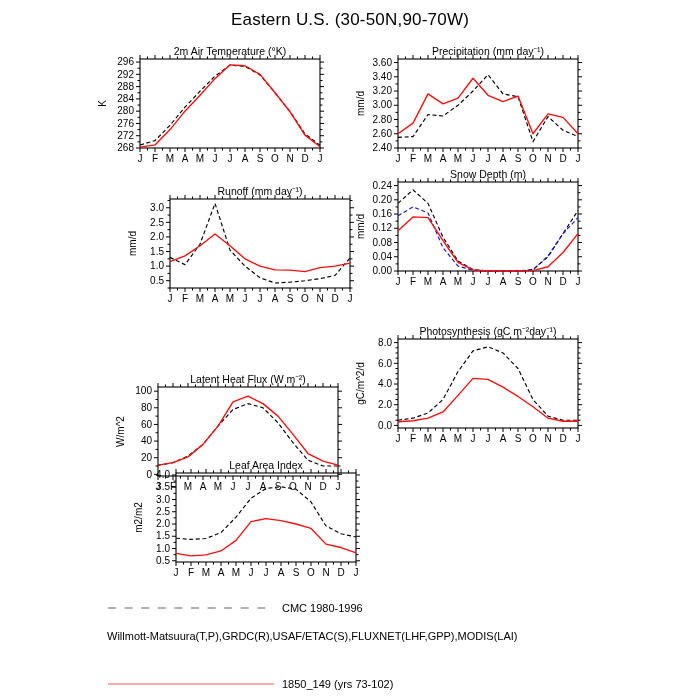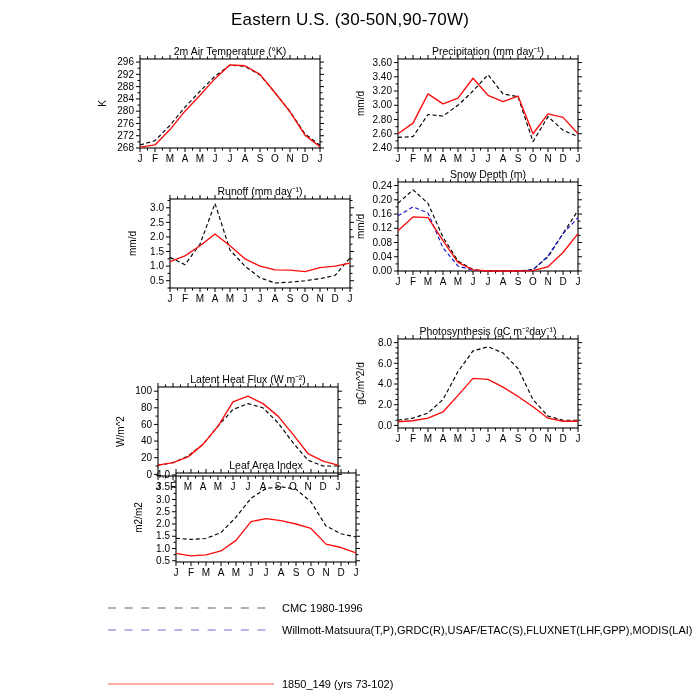--- a/index.html
+++ b/index.html
@@ -765,21 +765,21 @@
       </svg>
     </div>
 
   <div class="legend">
     <div class="legend-row" style="top:3px;">
       <svg width="168" height="12">
           <line x1="1" y1="6" x2="167" y2="6" stroke-width="1.4" stroke="#969696" stroke-dasharray="8,8.6"></line>
         </svg>
       <span class="legend-label">CMC 1980-1996</span>
     </div>
-    <div class="legend-row" style="top:25px;">
+    <div class="legend-row" style="top:25px;flex-direction:column;">
       <svg width="168" height="12">
           <line x1="1" y1="6" x2="167" y2="6" stroke-width="1.4" stroke="#9f9fe6" stroke-dasharray="8,8.6"></line>
         </svg>
       <span class="legend-label">Willmott-Matsuura(T,P),GRDC(R),USAF/ETAC(S),FLUXNET(LHF,GPP),MODIS(LAI)</span>
     </div>
     <div class="legend-row" style="top:47px;margin-top:32px;">
       <svg width="168" height="12">
           <line x1="1" y1="6" x2="167" y2="6" stroke-width="1.4" stroke="#ff8c8c"></line>
         </svg>
       <span class="legend-label">1850_149 (yrs 73-102)</span>

